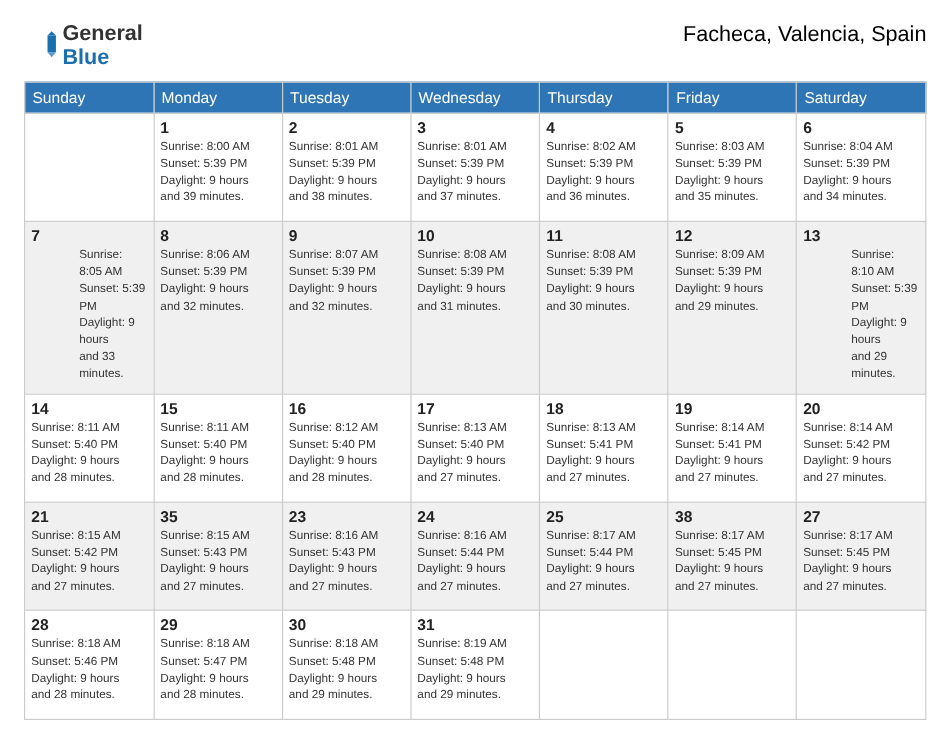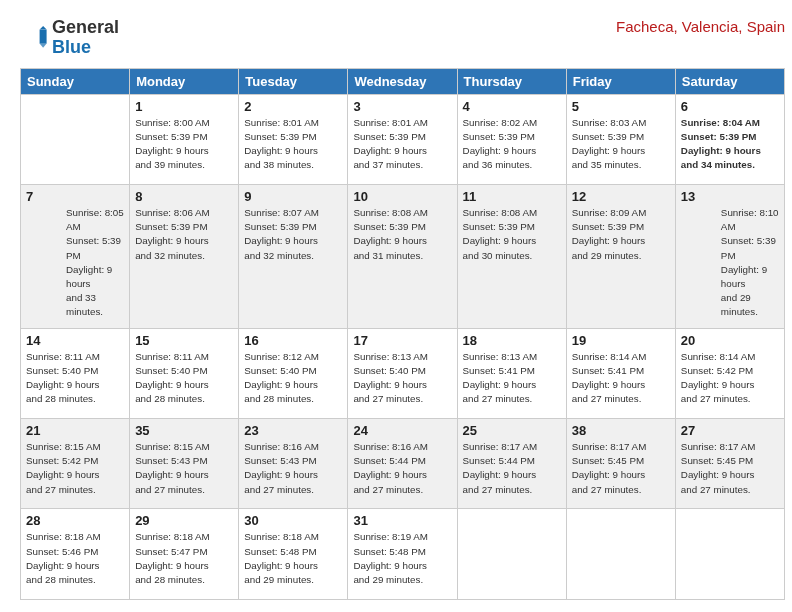--- a/index.html
+++ b/index.html
@@ -6,21 +6,21 @@
     body {
       width: 792px;
       height: 612px;
       font-family: Arial, sans-serif;
       background: #fff;
       overflow: hidden;
     }
     .page {
       width: 792px;
       height: 612px;
-      padding: 18px 7px 12px 20px;
+      padding: 18px 20px 12px 20px;
       display: flex;
       flex-direction: column;
     }
     .header {
       display: flex;
       justify-content: space-between;
       align-items: flex-start;
       margin-bottom: 10px;
     }
     .logo {
@@ -42,36 +42,36 @@
     .title-block {
       text-align: right;
     }
     .main-title {
       font-size: 36px;
       font-weight: bold;
       color: #222;
       line-height: 1.1;
     }
     .subtitle {
-      font-size: 15px;
-      color: #b91c1c;
+      font-size: 18px;
+      color: #000000;
     }
     .calendar {
       width: 100%;
       border-collapse: collapse;
       flex: 1;
       font-size: 10.5px;
     }
     .calendar thead tr th {
       background-color: #2e75b6;
       color: #fff;
       text-align: left;
       padding: 5px 6px;
       font-size: 13px;
-      font-weight: bold;
+      font-weight: normal;
       border: 1px solid #ccc;
     }
     .calendar tbody tr td {
       border: 1px solid #ccc;
       vertical-align: top;
       padding: 4px 5px;
       width: 108px;
       min-height: 80px;
       height: 88px;
     }
@@ -163,21 +163,21 @@
           </td>
           <td>
             <span class="day-num">5</span>
             <div class="day-info" style="white-space: pre-line;">Sunrise: 8:03 AM
 Sunset: 5:39 PM
 Daylight: 9 hours
 and 35 minutes.</div>
           </td>
           <td>
             <span class="day-num">6</span>
-            <div class="day-info" style="white-space: pre-line; font-weight: bold;">Sunrise: 8:04 AM
+            <div class="day-info" style="white-space: pre-line;">Sunrise: 8:04 AM
 Sunset: 5:39 PM
 Daylight: 9 hours
 and 34 minutes.</div>
           </td>
         </tr>
         <tr class="row-shaded">
           <td>
             <span class="day-num">7</span>
             <div class="day-info" style="white-space: pre-line; margin-left: 40px;">Sunrise: 8:05 AM
 Sunset: 5:39 PM

